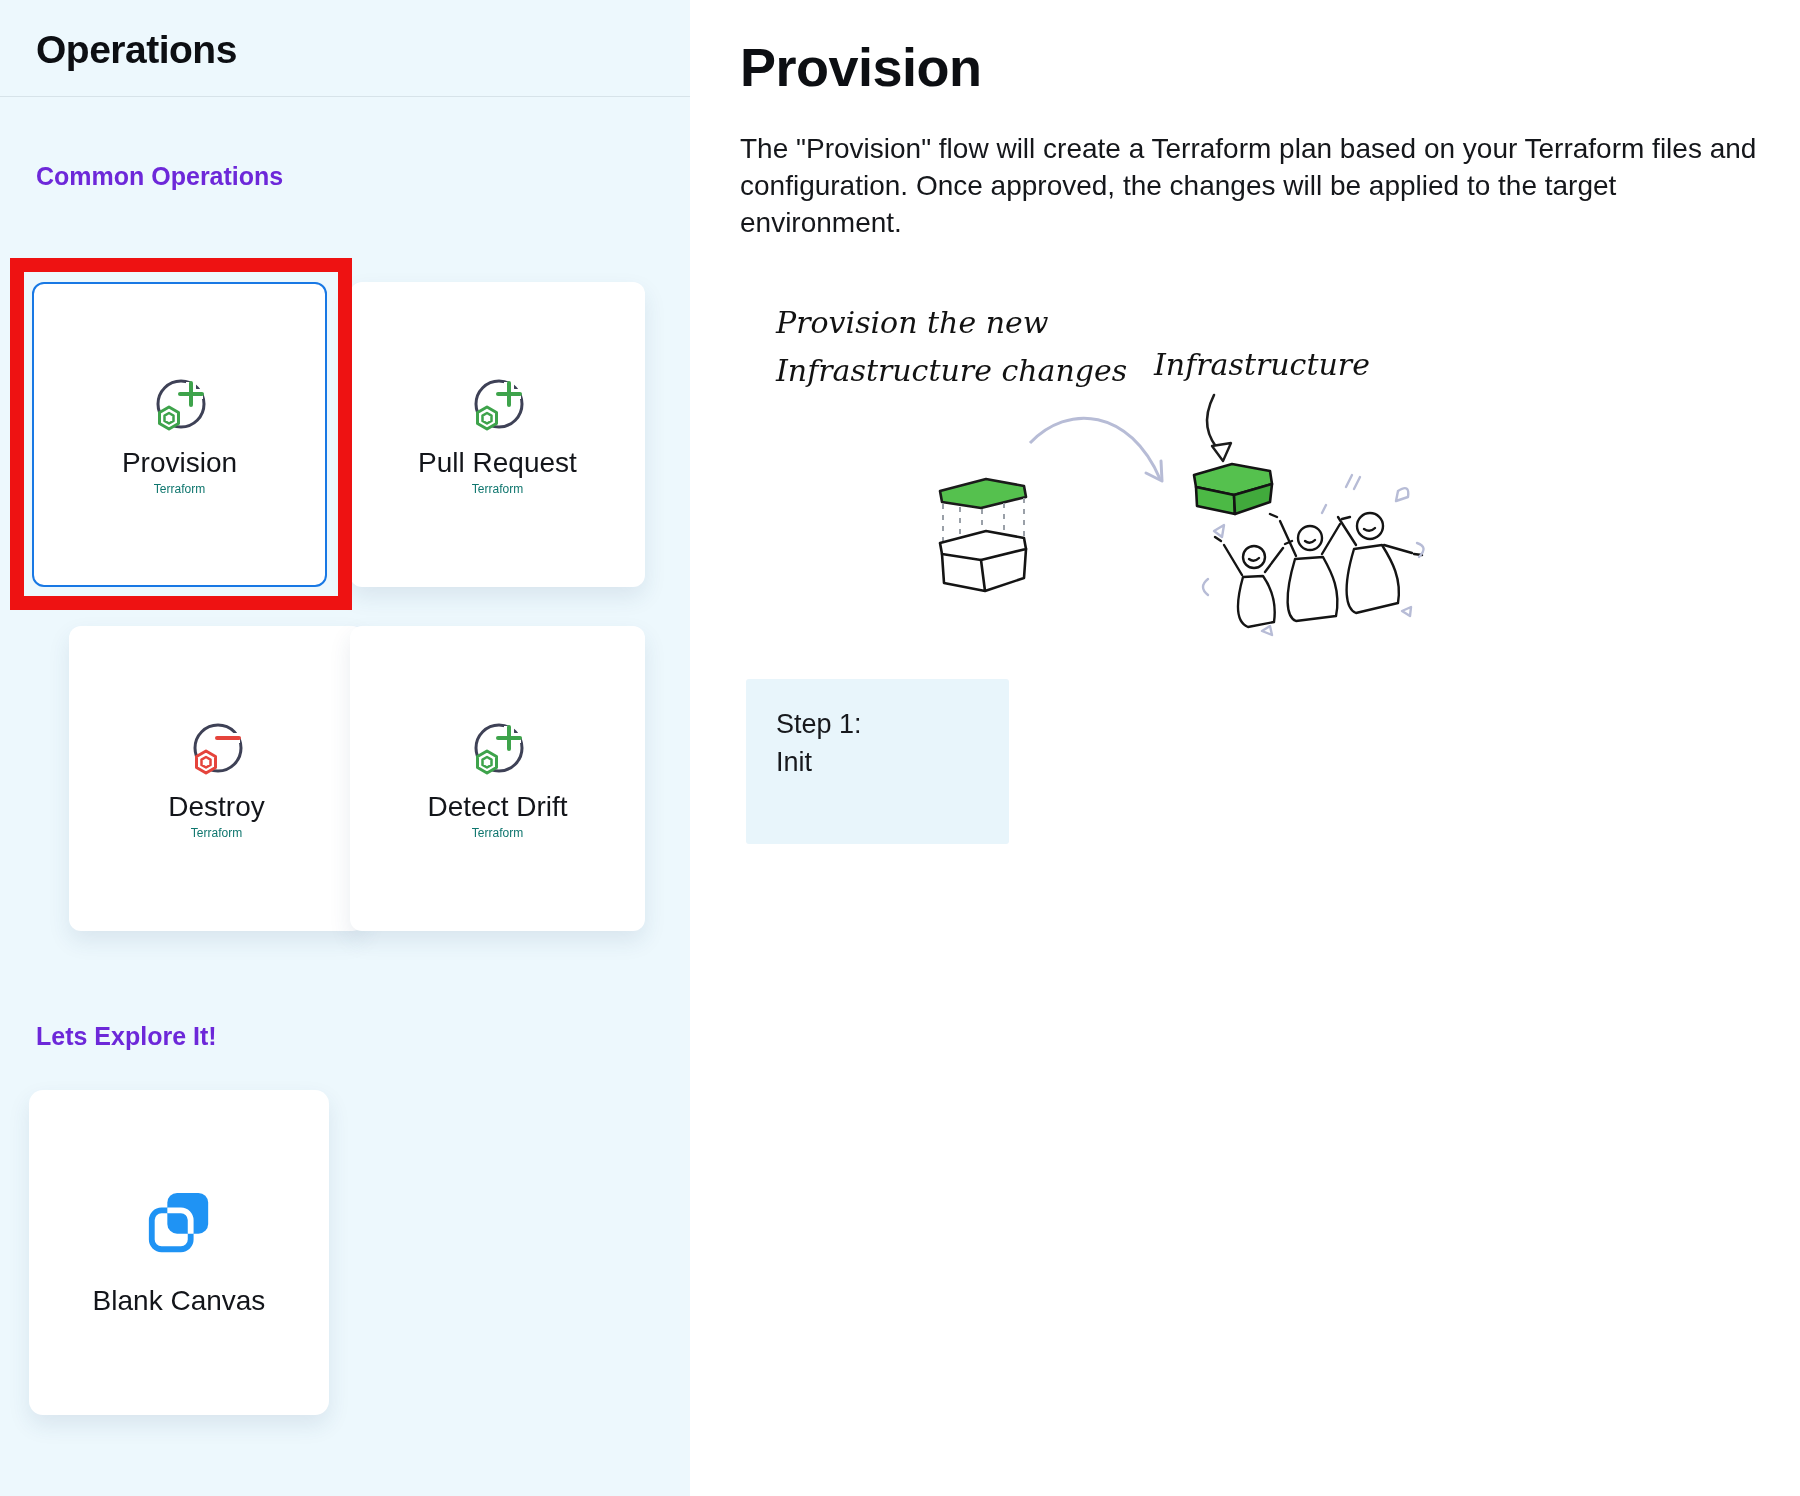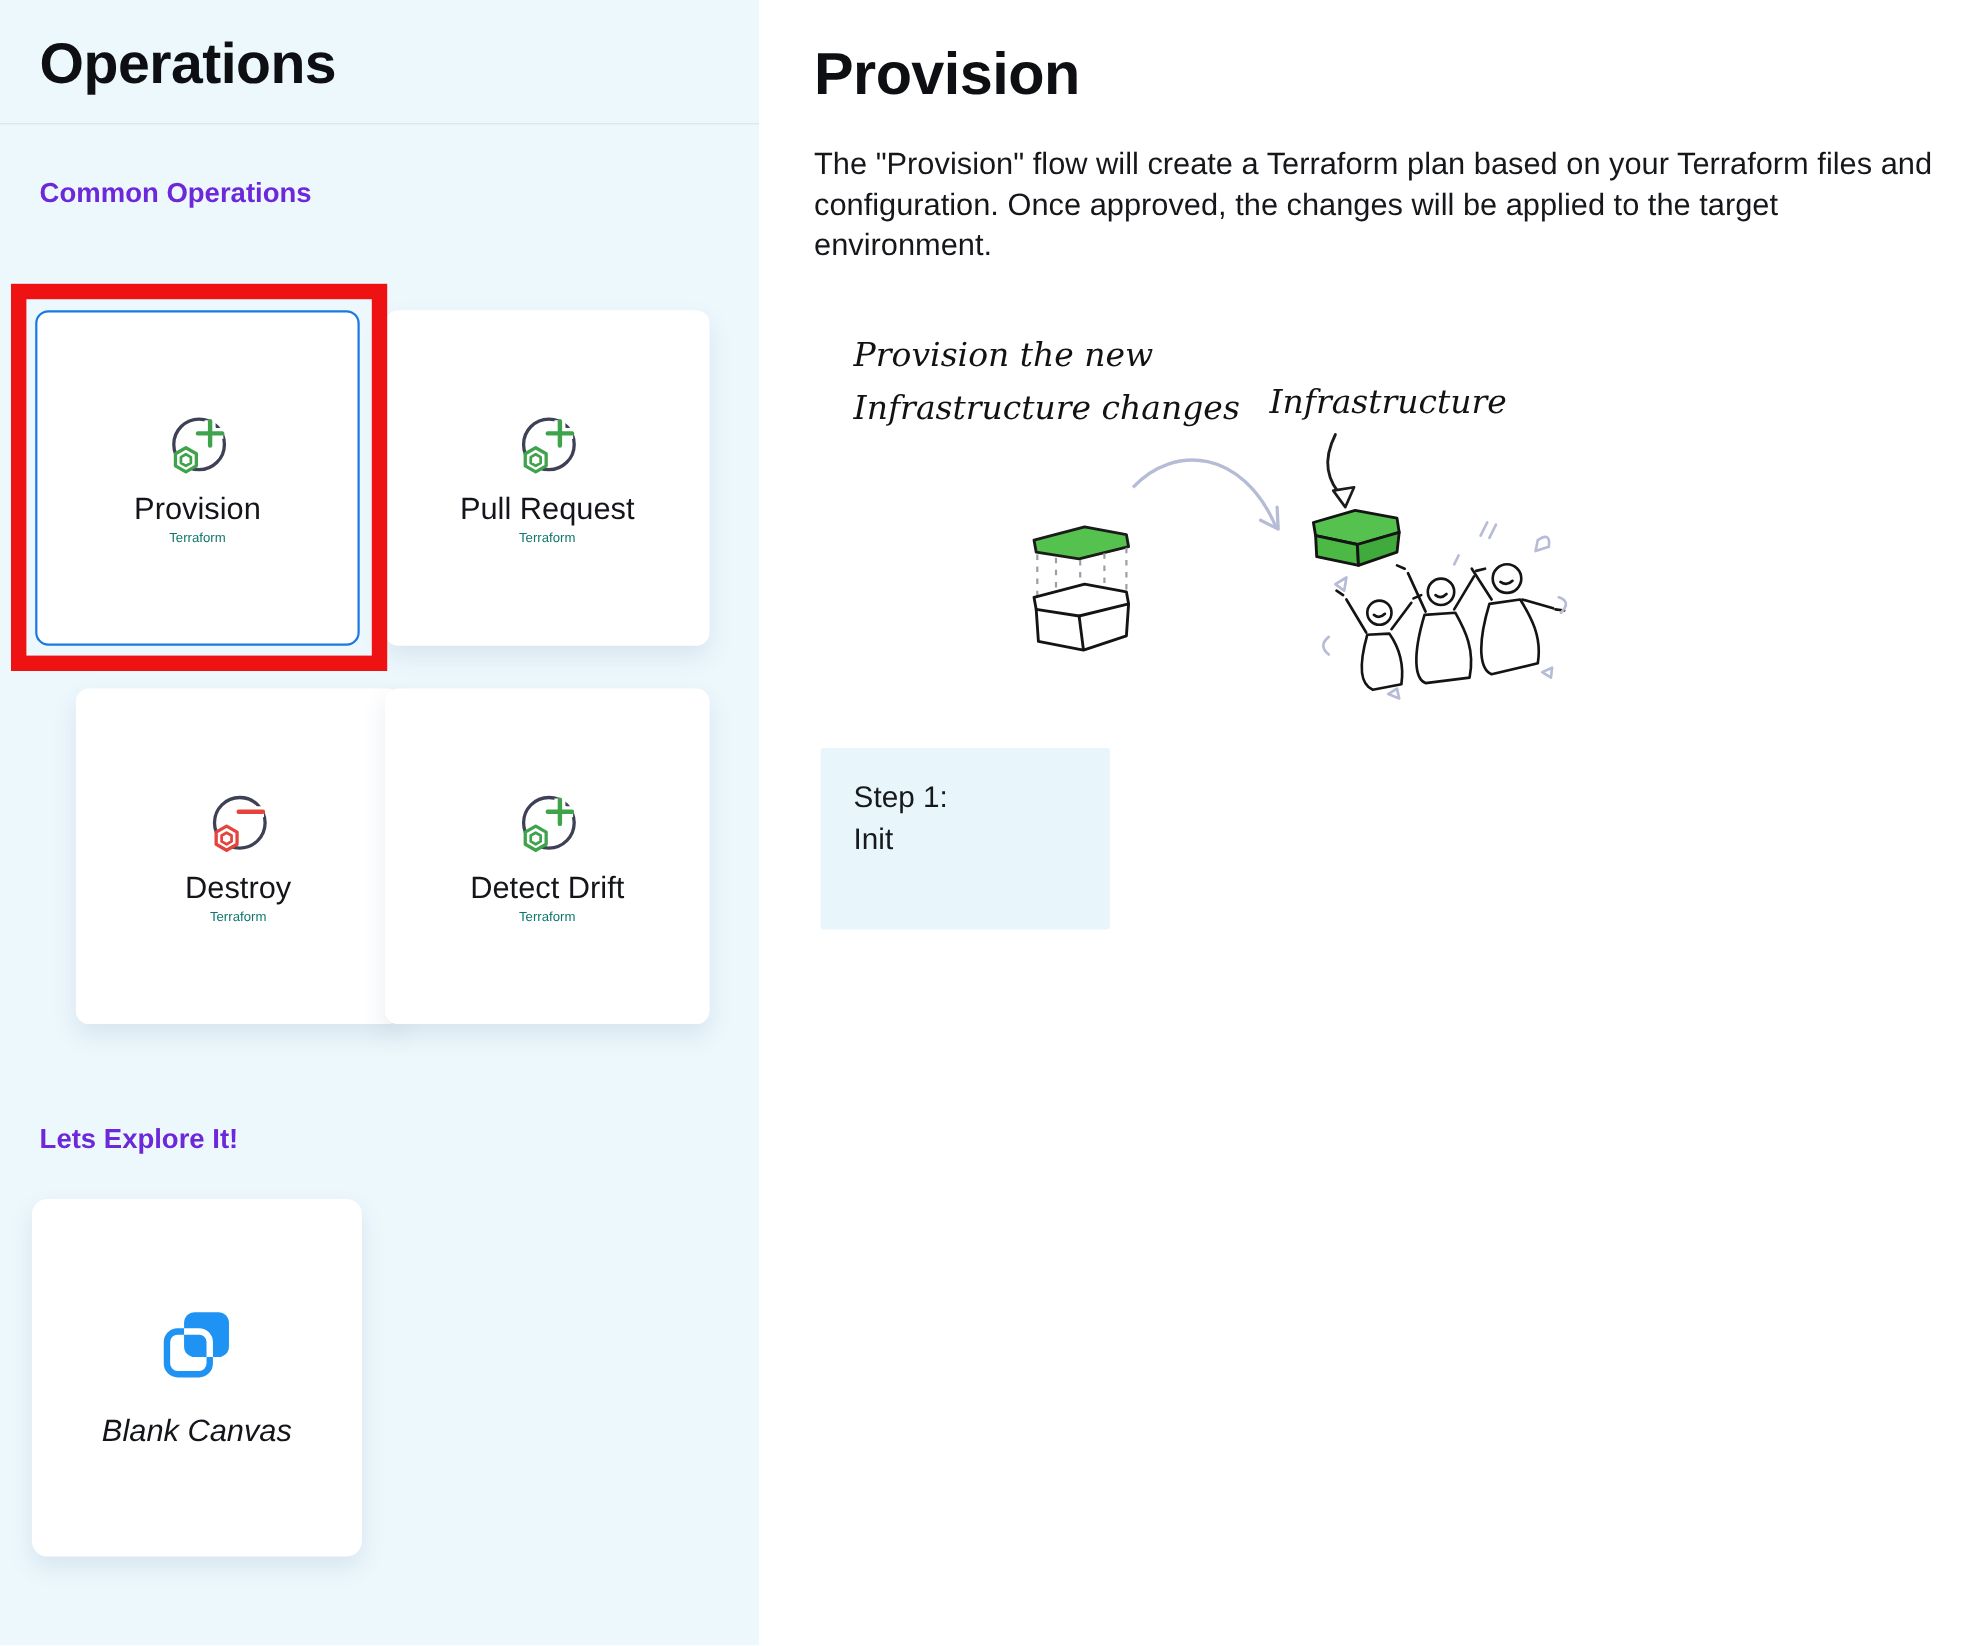--- a/index.html
+++ b/index.html
@@ -1,41 +1,41 @@
 <!DOCTYPE html>
 <html><head>
 <meta charset="utf-8">
 <style>
   html,body{margin:0;padding:0;background:#ffffff;}
   body{width:1800px;height:1496px;overflow:hidden;font-family:"Liberation Sans",sans-serif;color:#0d0f13;}
   .app{display:flex;width:1800px;height:1496px;}
 
   
   .sidebar{position:relative;flex:none;width:690px;height:1496px;background:#edf8fd;}
-  .sidebar-title{padding:28px 36px 24px;font-size:52px;font-weight:800;letter-spacing:-0.5px;color:#0d0f13;}
+  .sidebar-title{padding:28px 36px 24px;font-size:39px;font-weight:800;letter-spacing:-0.5px;color:#0d0f13;}
   .divider{height:1px;background:#d7e3e9;width:100%;}
   .section-label{position:absolute;left:36px;font-size:25px;font-weight:700;color:#6d28d9;}
   .section-label.common{top:162px;}
   .section-label.explore{top:1022px;}
 
   .op-card{position:absolute;width:295px;height:305px;background:#ffffff;border-radius:12px;
     box-shadow:0 10px 22px rgba(40,72,104,0.10);display:flex;flex-direction:column;align-items:center;justify-content:center;cursor:pointer;box-sizing:border-box;}
   .op-card.selected{border:2px solid #1878e4;box-shadow:none;}
   .op-card .icon{width:66px;height:66px;margin-bottom:8px;}
   .card-title{font-size:28px;color:#13151a;}
   .card-sub{font-size:12px;color:#0f766e;margin-top:3px;}
   .pos-c0{left:32px;top:282px;}
   .pos-c1{left:350px;top:282px;}
   .pos-c2{left:32px;top:626px;margin-left:37px;}
   .pos-c3{left:350px;top:626px;}
 
   .annotation{position:absolute;left:10px;top:258px;width:314px;height:324px;border:14px solid #ee1212;z-index:6;pointer-events:none;}
 
   .explore-card{position:absolute;left:29px;top:1090px;width:300px;height:325px;background:#ffffff;border-radius:14px;
-    box-shadow:0 10px 22px rgba(40,72,104,0.10);display:flex;flex-direction:column;align-items:center;justify-content:center;cursor:pointer;font-style:italic;}
+    box-shadow:0 10px 22px rgba(40,72,104,0.10);display:flex;flex-direction:column;align-items:center;justify-content:center;cursor:pointer;}
   .explore-card .icon{width:70px;height:70px;margin-bottom:26px;}
 
   
   .main{flex:1;background:#ffffff;padding:36px 30px 0 50px;box-sizing:border-box;}
   .main-title{margin:0;font-size:54px;font-weight:800;letter-spacing:-0.5px;color:#0d0f13;}
   .main-desc{margin:32px 0 0;font-size:28px;line-height:37px;color:#15171b;max-width:1050px;}
   .illustration{margin:50px 0 0 22px;width:670px;height:350px;}
   .hand{font-family:"DejaVu Serif","Liberation Serif",serif;font-style:italic;font-size:30px;fill:#121212;}
   .steps{display:flex;gap:18px;margin:34px 0 0 6px;}
   .step-box{width:263px;height:165px;background:#e8f5fb;border-radius:3px;box-sizing:border-box;padding:26px 0 12px 30px;font-size:27px;line-height:38px;color:#17191d;}

